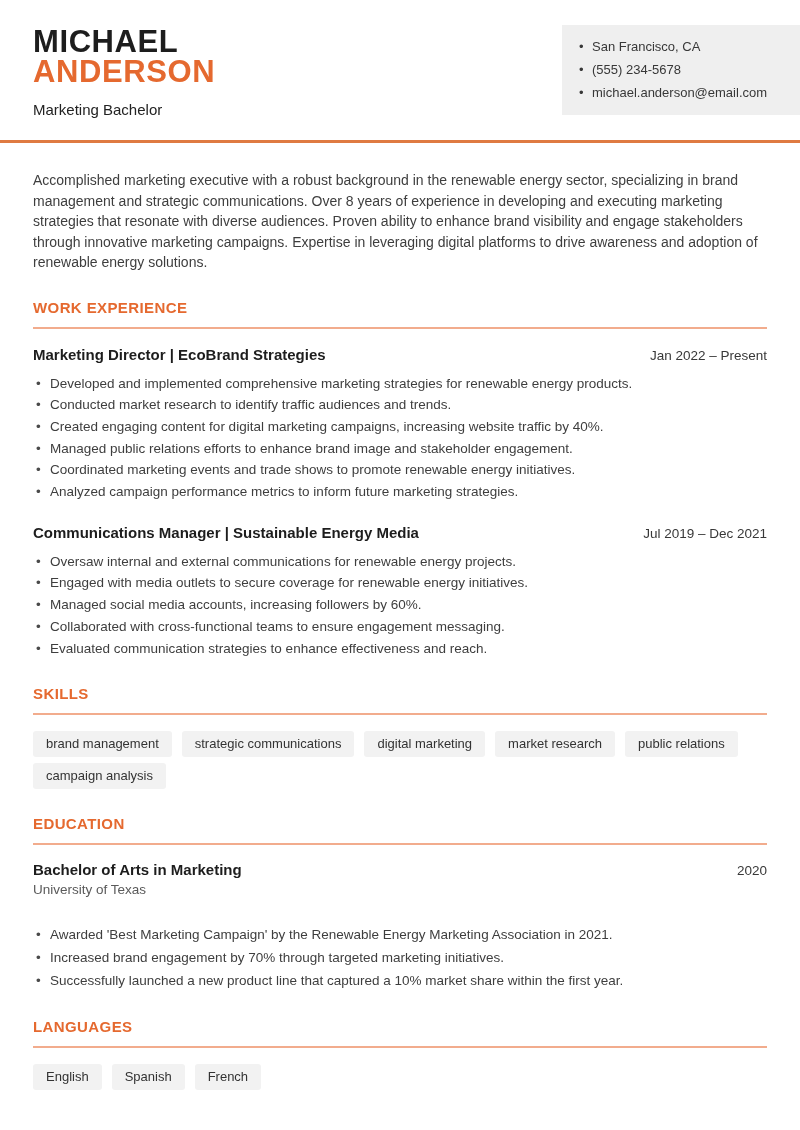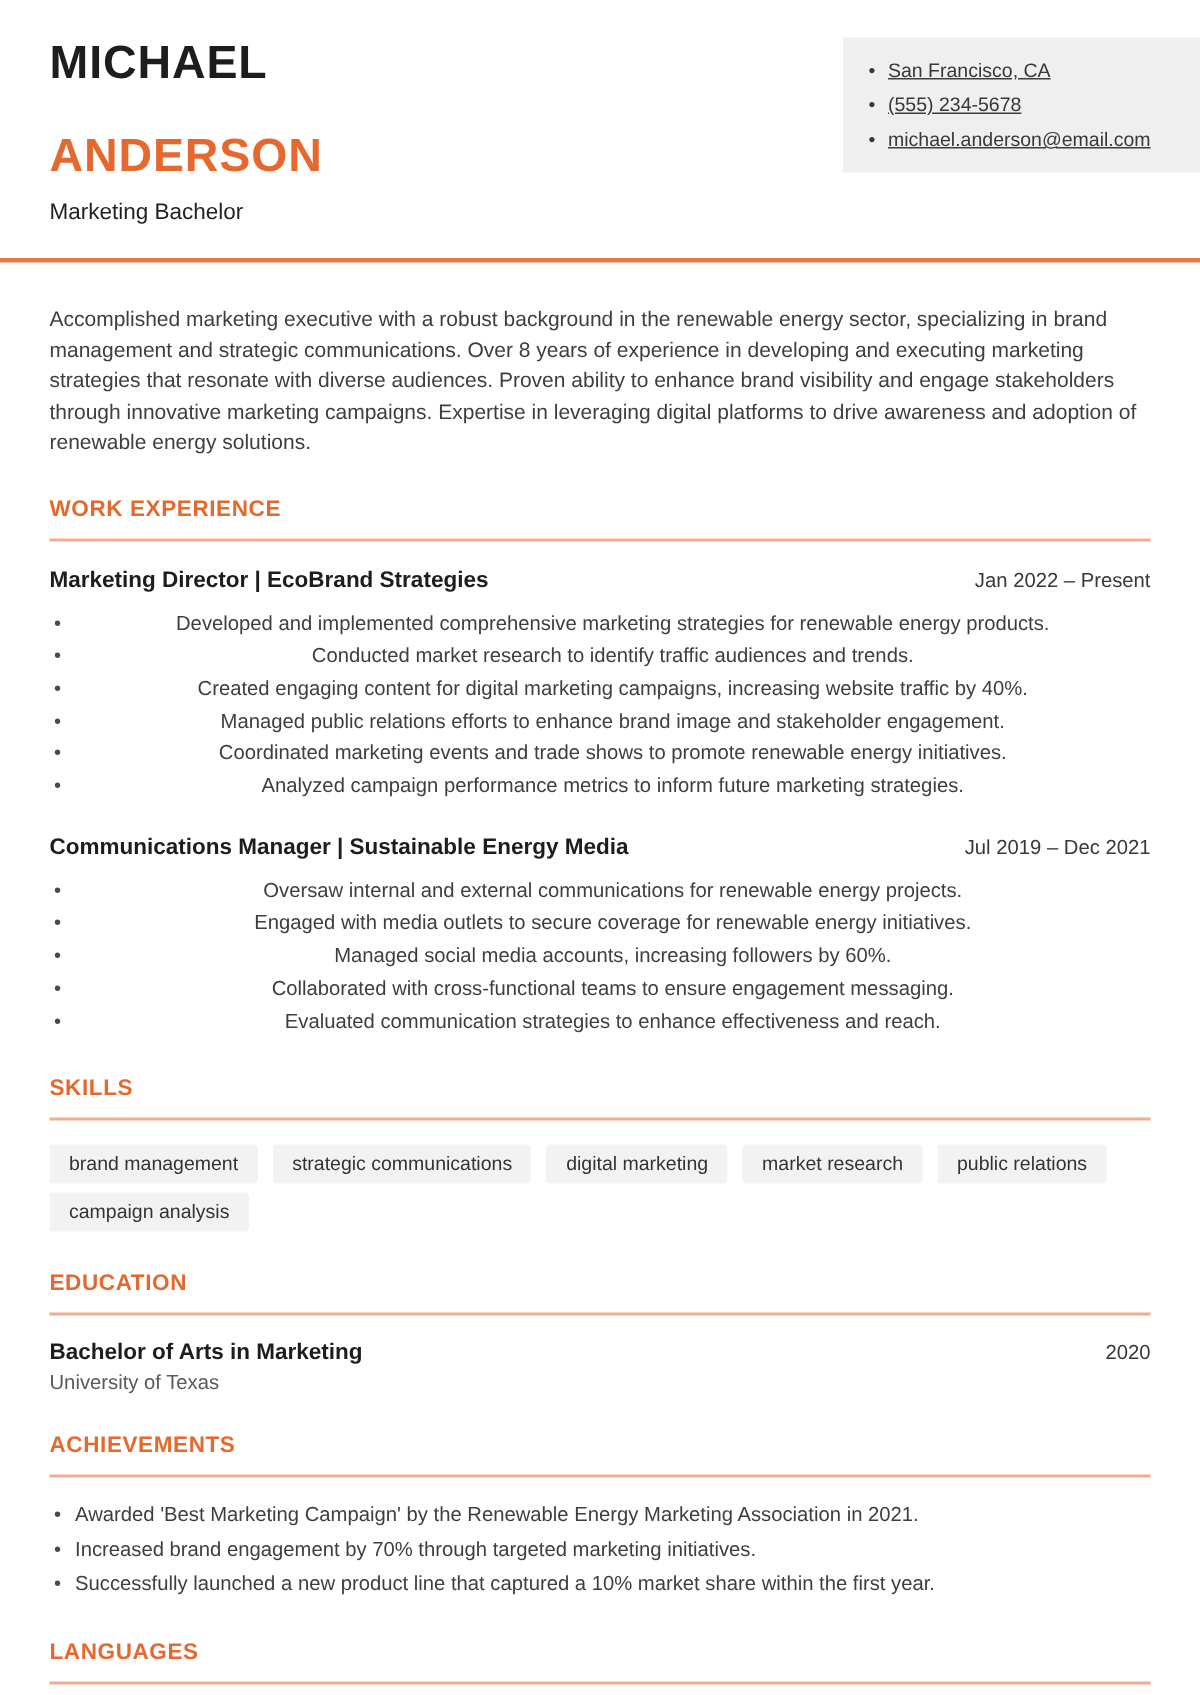--- a/index.html
+++ b/index.html
@@ -16,35 +16,35 @@
   html,body{margin:0;padding:0;}
   body{
     width:800px;height:1130px;overflow:hidden;background:#fff;
     font-family:"Liberation Sans", sans-serif;color:var(--text);
   }
   .page{width:800px;height:838px;position:relative;}
   
   .header{display:flex;justify-content:space-between;align-items:flex-start;padding-top:25px;}
   .identity{padding-left:33px;padding-top:2px;}
   .name{margin:0;font-size:31px;font-weight:bold;letter-spacing:0.6px;line-height:30px;color:var(--text-dark);}
-  .name .last{display:block;color:var(--accent);margin-top:32px;}
+  .name .last{display:block;color:var(--accent);}
   .job-title{margin-top:14px;font-size:15px;color:#222;}
   .contact-box{background:var(--contact-bg);width:238px;padding:10px 8px 11px 0;}
-  .contact-list{list-style:none;margin:0;padding:0;text-decoration:underline;}
+  .contact-list{list-style:none;margin:0;padding:0;}
   .contact-item{position:relative;padding-left:30px;font-size:13px;line-height:23px;color:#383838;}
   .contact-item::before{content:"•";position:absolute;left:17px;color:#383838;}
   .header-rule{margin-top:22px;height:3px;background:var(--accent-rule);}
   
   .content{padding:0 33px;}
   .summary{margin:27px 0 0;font-size:14px;line-height:20.5px;color:var(--text);}
   section{margin-top:26px;}
   .section-title{margin:0;font-size:15px;font-weight:bold;letter-spacing:0.4px;color:var(--accent);
     padding-bottom:11px;border-bottom:2px solid var(--accent-light);}
   
-  .job{margin-top:17px;text-align:center;}
+  .job{margin-top:17px;}
   .job + .job{margin-top:21px;}
   .entry-header{display:flex;justify-content:space-between;align-items:baseline;}
   .entry-title{margin:0;font-size:15px;font-weight:bold;color:var(--text-dark);}
   .entry-date{font-size:13.5px;color:#383838;white-space:nowrap;}
   .bullets{list-style:none;margin:10px 0 0;padding:0;}
   .bullet{position:relative;padding-left:17px;font-size:13.5px;line-height:21.7px;color:var(--text);}
   .bullet::before{content:"•";position:absolute;left:3px;color:#4a4a4a;}
   .achv .bullets{margin-top:13px;}
   .achv .bullet{line-height:23px;}
   
@@ -155,21 +155,20 @@
       <div class="edu-entry">
         <div class="entry-header">
           <h3 class="entry-title">Bachelor of Arts in Marketing</h3>
           <span class="entry-date">2020</span>
         </div>
         <div class="school">University of Texas</div>
       </div>
     </section>
 
     <section class="achv">
-      <h2 class="section-title">ACHIEVEMENTS</h2>
       <ul class="bullets">
 
           <li class="bullet">Awarded 'Best Marketing Campaign' by the Renewable Energy Marketing Association in 2021.</li>
 
           <li class="bullet">Increased brand engagement by 70% through targeted marketing initiatives.</li>
 
           <li class="bullet">Successfully launched a new product line that captured a 10% market share within the first year.</li>
         </ul>
     </section>
 

